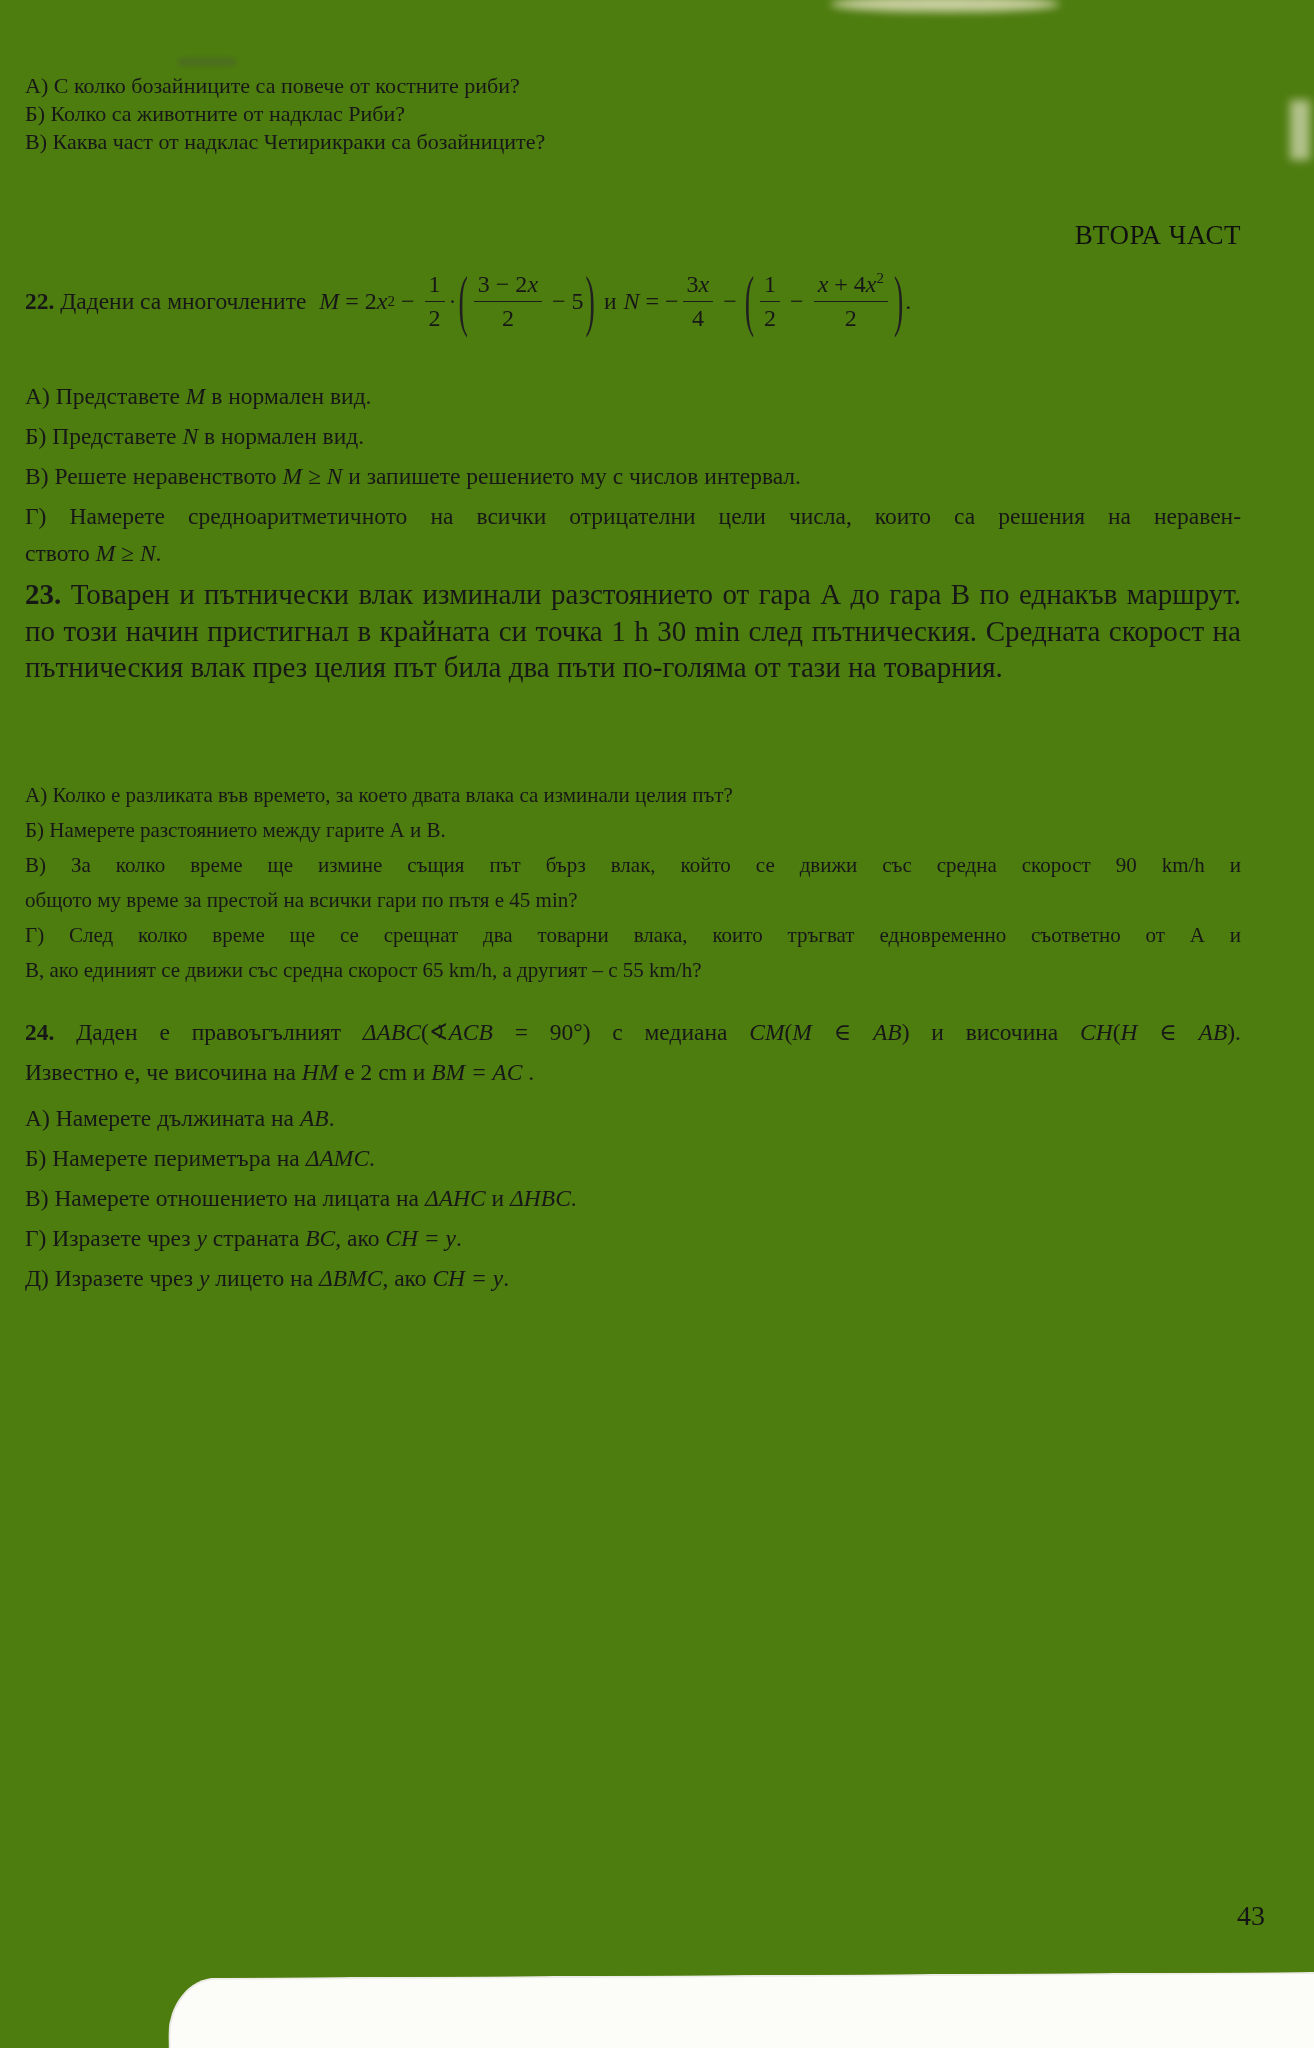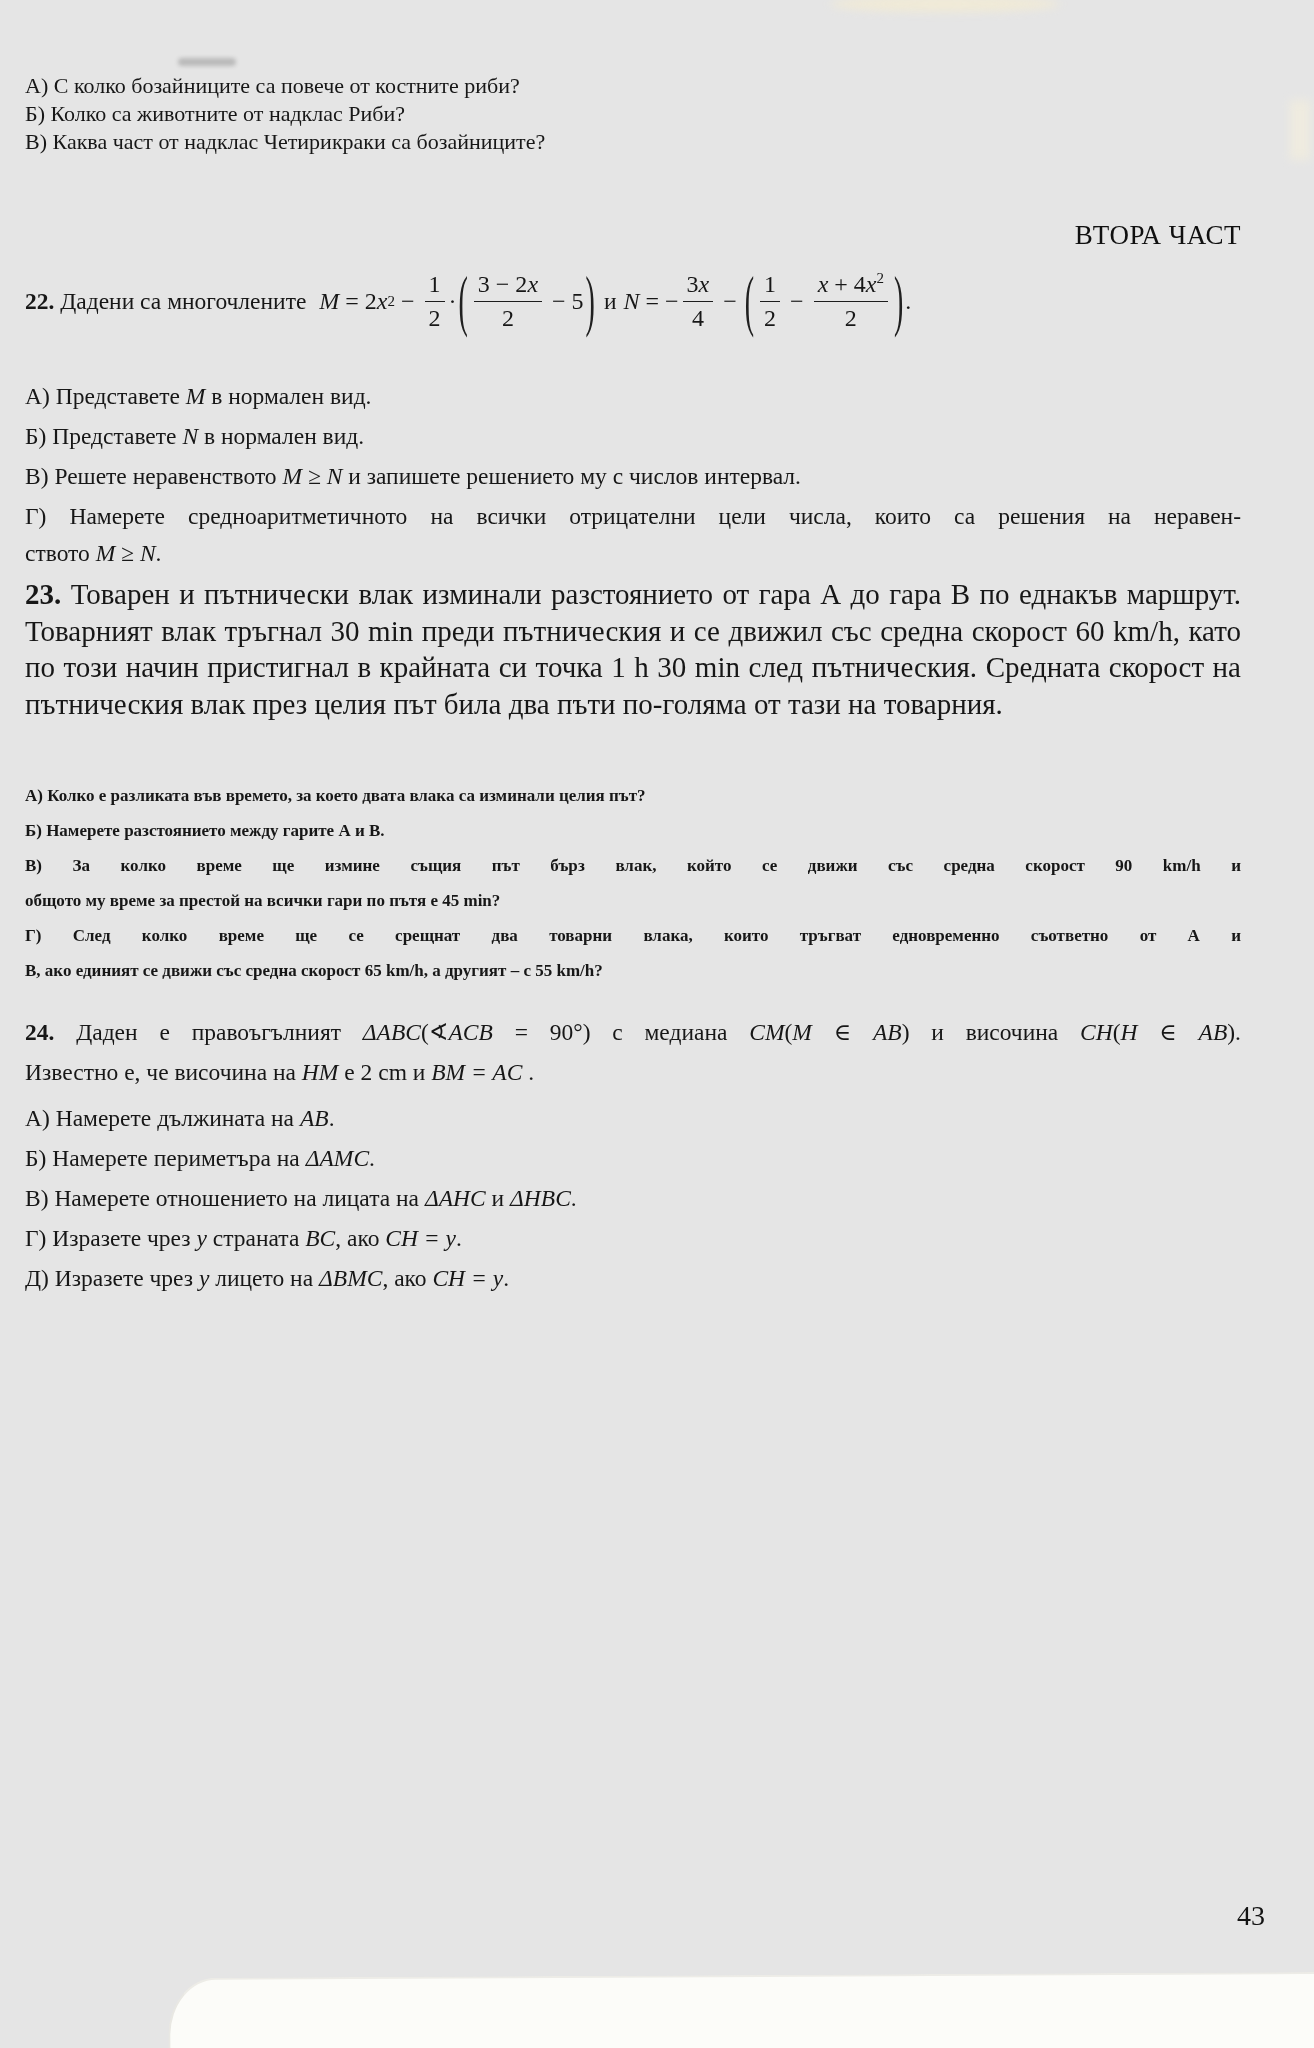--- a/index.html
+++ b/index.html
@@ -1,29 +1,29 @@
 <!DOCTYPE html>
 <html><head>
 <meta charset="utf-8">
 <style>
   html,body{margin:0;padding:0;background:#ffffff;}
   .page{
-    position:relative;width:1314px;height:2048px;background:#e5e5e5;
+    position:relative;width:1314px;height:2048px;background:#4d7c0f;
     overflow:hidden;color:#171717;
     font-family:"Liberation Serif","DejaVu Serif","DejaVu Sans",serif;
   }
   .abs{position:absolute;left:25px;width:1216px;}
   .intro{top:72px;font-size:22px;line-height:28px;}
   .heading{top:220px;text-align:right;font-size:27px;letter-spacing:.5px;color:#101010;}
   .q22lead{top:243px;height:116px;display:flex;align-items:center;font-size:23.5px;}
   .q22lead > span{white-space:pre-wrap;}
   .q22items{top:378px;font-size:23.5px;line-height:37px;}
   .q22items .item{margin-bottom:3px;}
   .q23{top:576px;font-size:29px;line-height:36.5px;}
-  .q23items{top:778px;font-size:17px;line-height:35px;font-weight:bold;}
+  .q23items{top:778px;font-size:21px;line-height:35px;}
   .q24intro{top:1012px;font-size:23.5px;line-height:40px;}
   .q24items{top:1098px;font-size:23.5px;line-height:40px;}
   .jl{text-align:justify;text-align-last:justify;}
   .mi{font-style:italic;}
   .bseg{font-weight:bold;}
   .pagenum{position:absolute;left:1205px;top:1900px;width:60px;font-size:28px;color:#141414;text-align:right;}
   
   .formula{display:inline-flex;align-items:center;margin:0 7px;font-size:24px;white-space:pre;}
   .formula span{white-space:pre;}
   .frac{display:inline-block;text-align:center;vertical-align:middle;margin:0 4px;line-height:1.18;}
@@ -72,21 +72,20 @@
     <div class="item"><span>Б) Представете </span><span class="mi">N</span><span> в нормален вид.</span></div>
     <div class="item"><span>В) Решете неравенството </span><span class="mi">M ≥ N</span><span> и запишете решението му с числов интервал.</span></div>
     <div class="item">
       <div class="jl"><span>Г) Намерете средноаритметичното на всички отрицателни цели числа, които са решения на неравен-</span></div>
       <div><span>ството </span><span class="mi">M ≥ N</span><span>.</span></div>
     </div>
   </div>
 
   <div class="abs q23">
     <div class="jl"><span class="bseg">23.</span><span> Товарен и пътнически влак изминали разстоянието от гара А до гара В по еднакъв маршрут.</span></div>
-    <div class="jl"><span>Товарният влак тръгнал 30 min преди пътническия и се движил със средна скорост 60 km/h, като</span></div>
     <div class="jl"><span>по този начин пристигнал в крайната си точка 1 h 30 min след пътническия. Средната скорост на</span></div>
     <div><span>пътническия влак през целия път била два пъти по-голяма от тази на товарния.</span></div>
   </div>
 
   <div class="abs q23items">
     <div><span>А) Колко е разликата във времето, за което двата влака са изминали целия път?</span></div>
     <div><span>Б) Намерете разстоянието между гарите А и В.</span></div>
     <div class="jl"><span>В) За колко време ще измине същия път бърз влак, който се движи със средна скорост 90 km/h и</span></div>
     <div><span>общото му време за престой на всички гари по пътя е 45 min?</span></div>
     <div class="jl"><span>Г) След колко време ще се срещнат два товарни влака, които тръгват едновременно съответно от А и</span></div>

